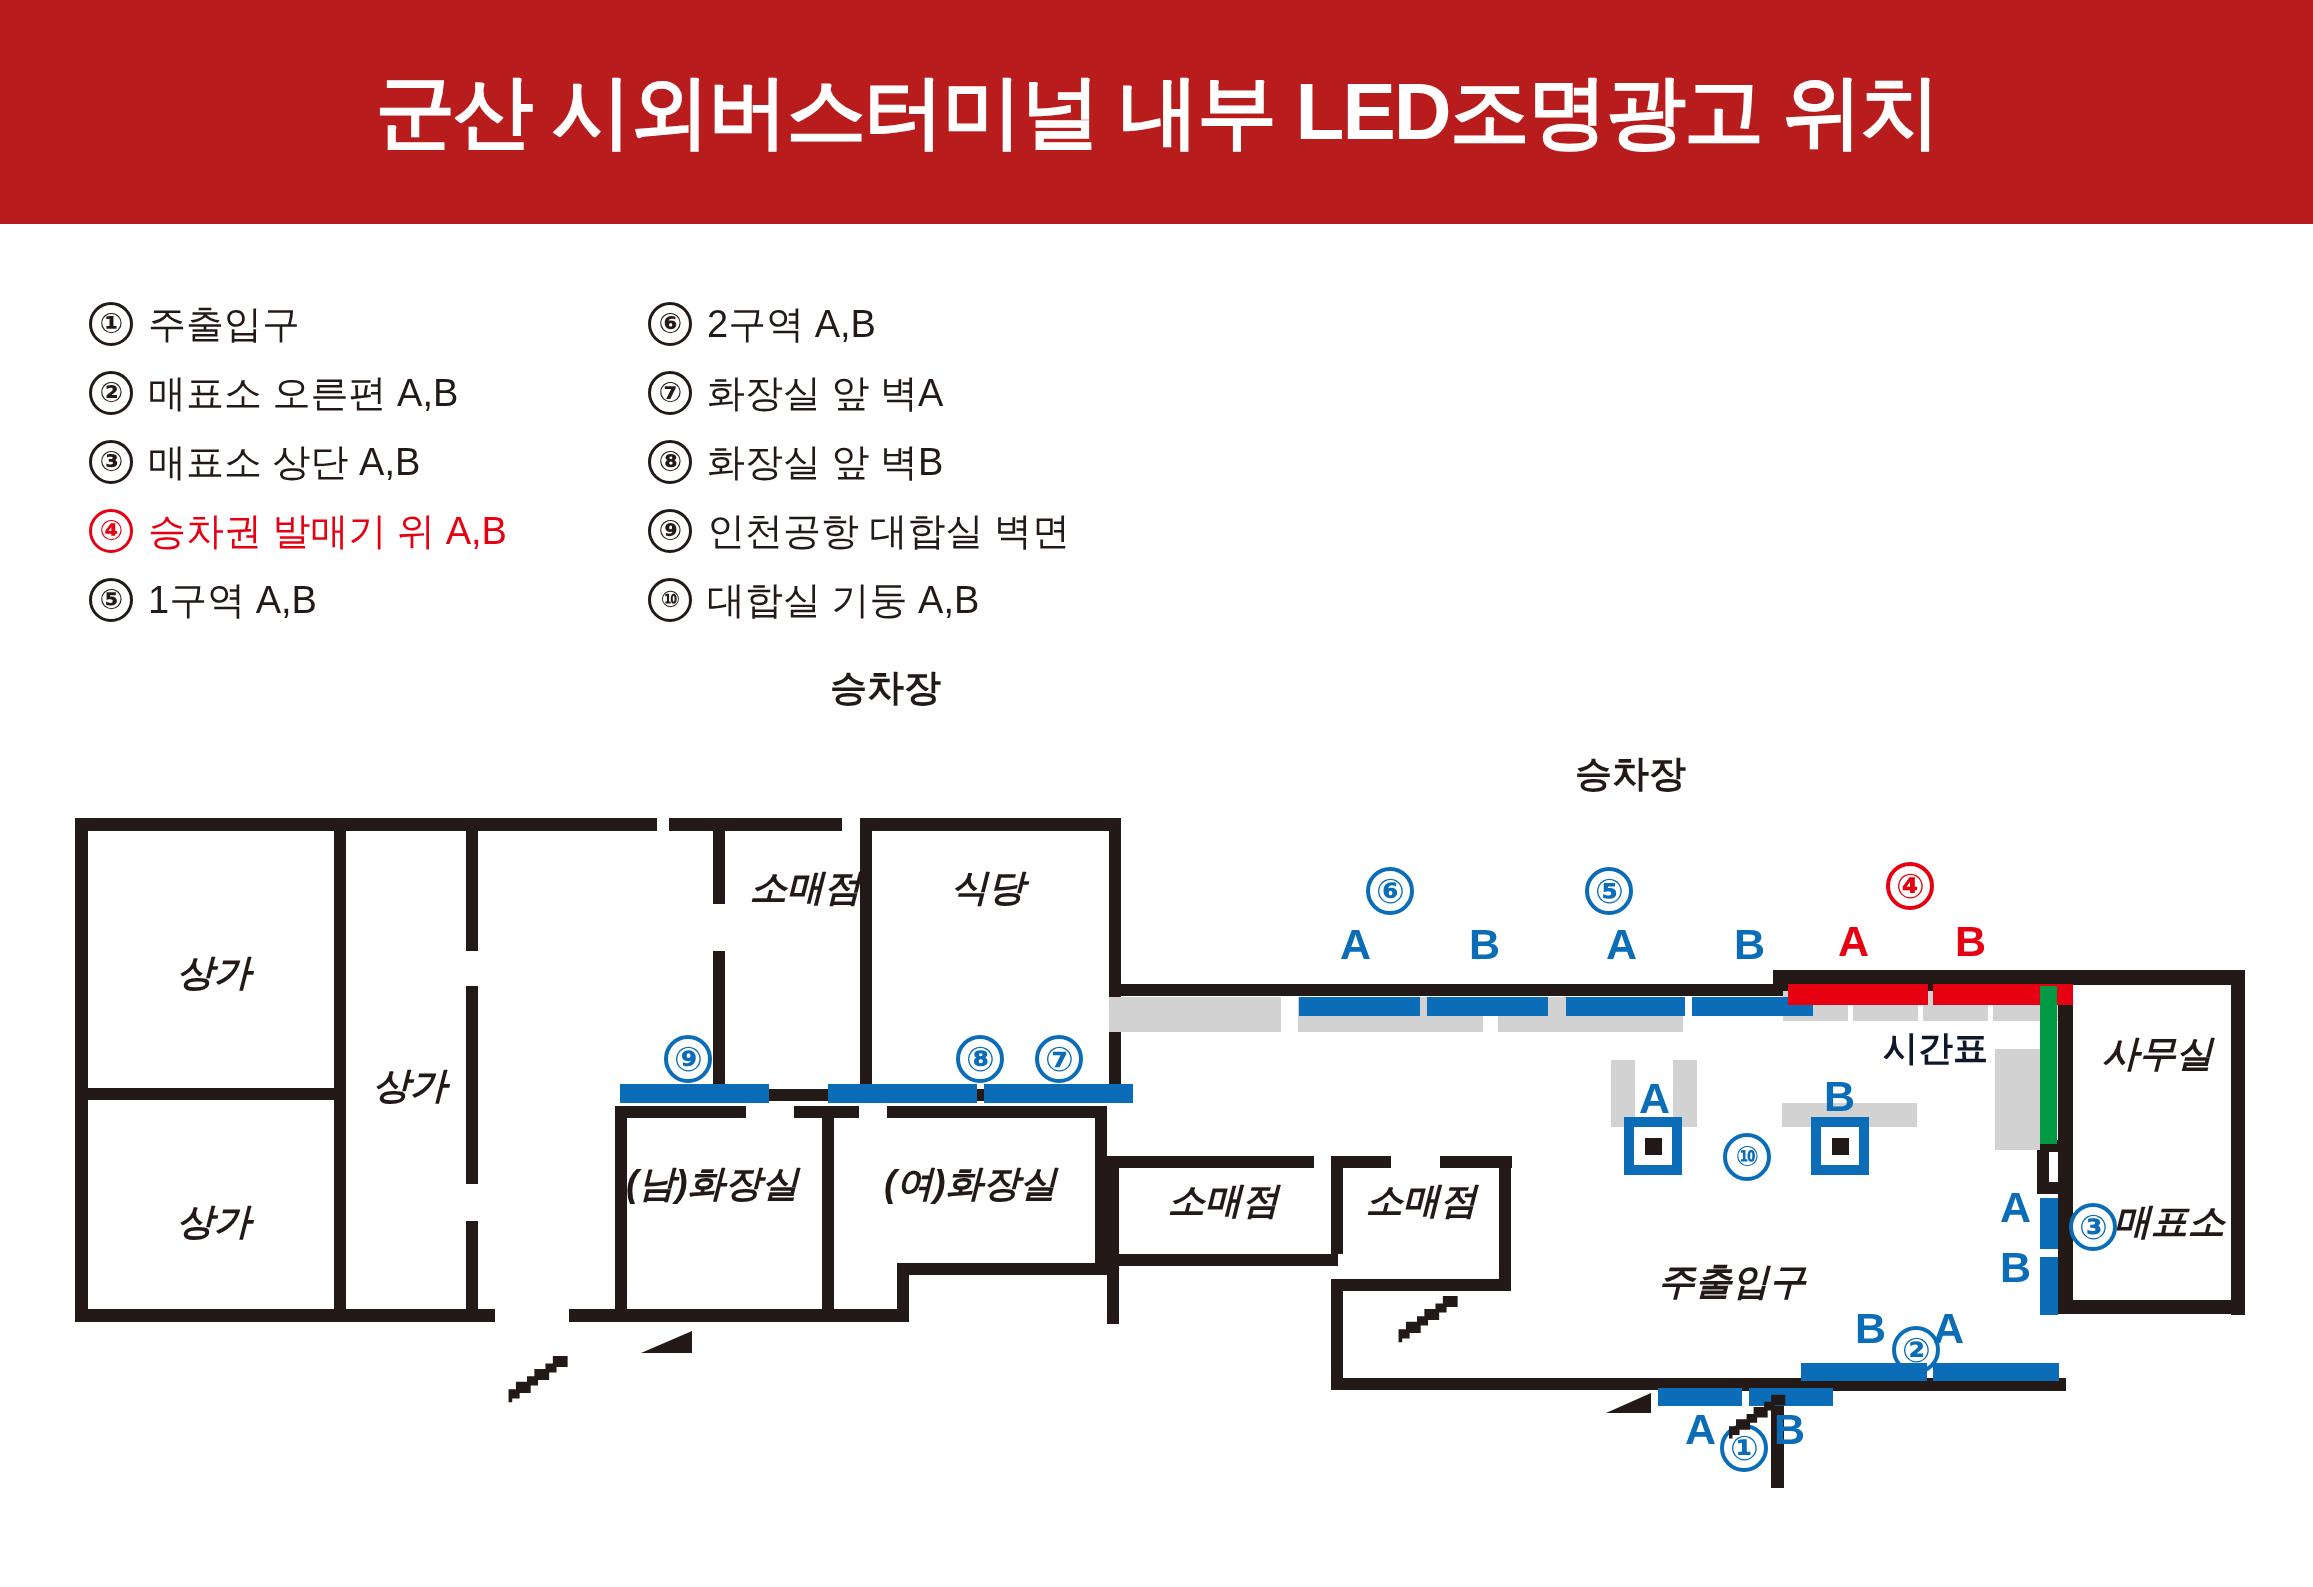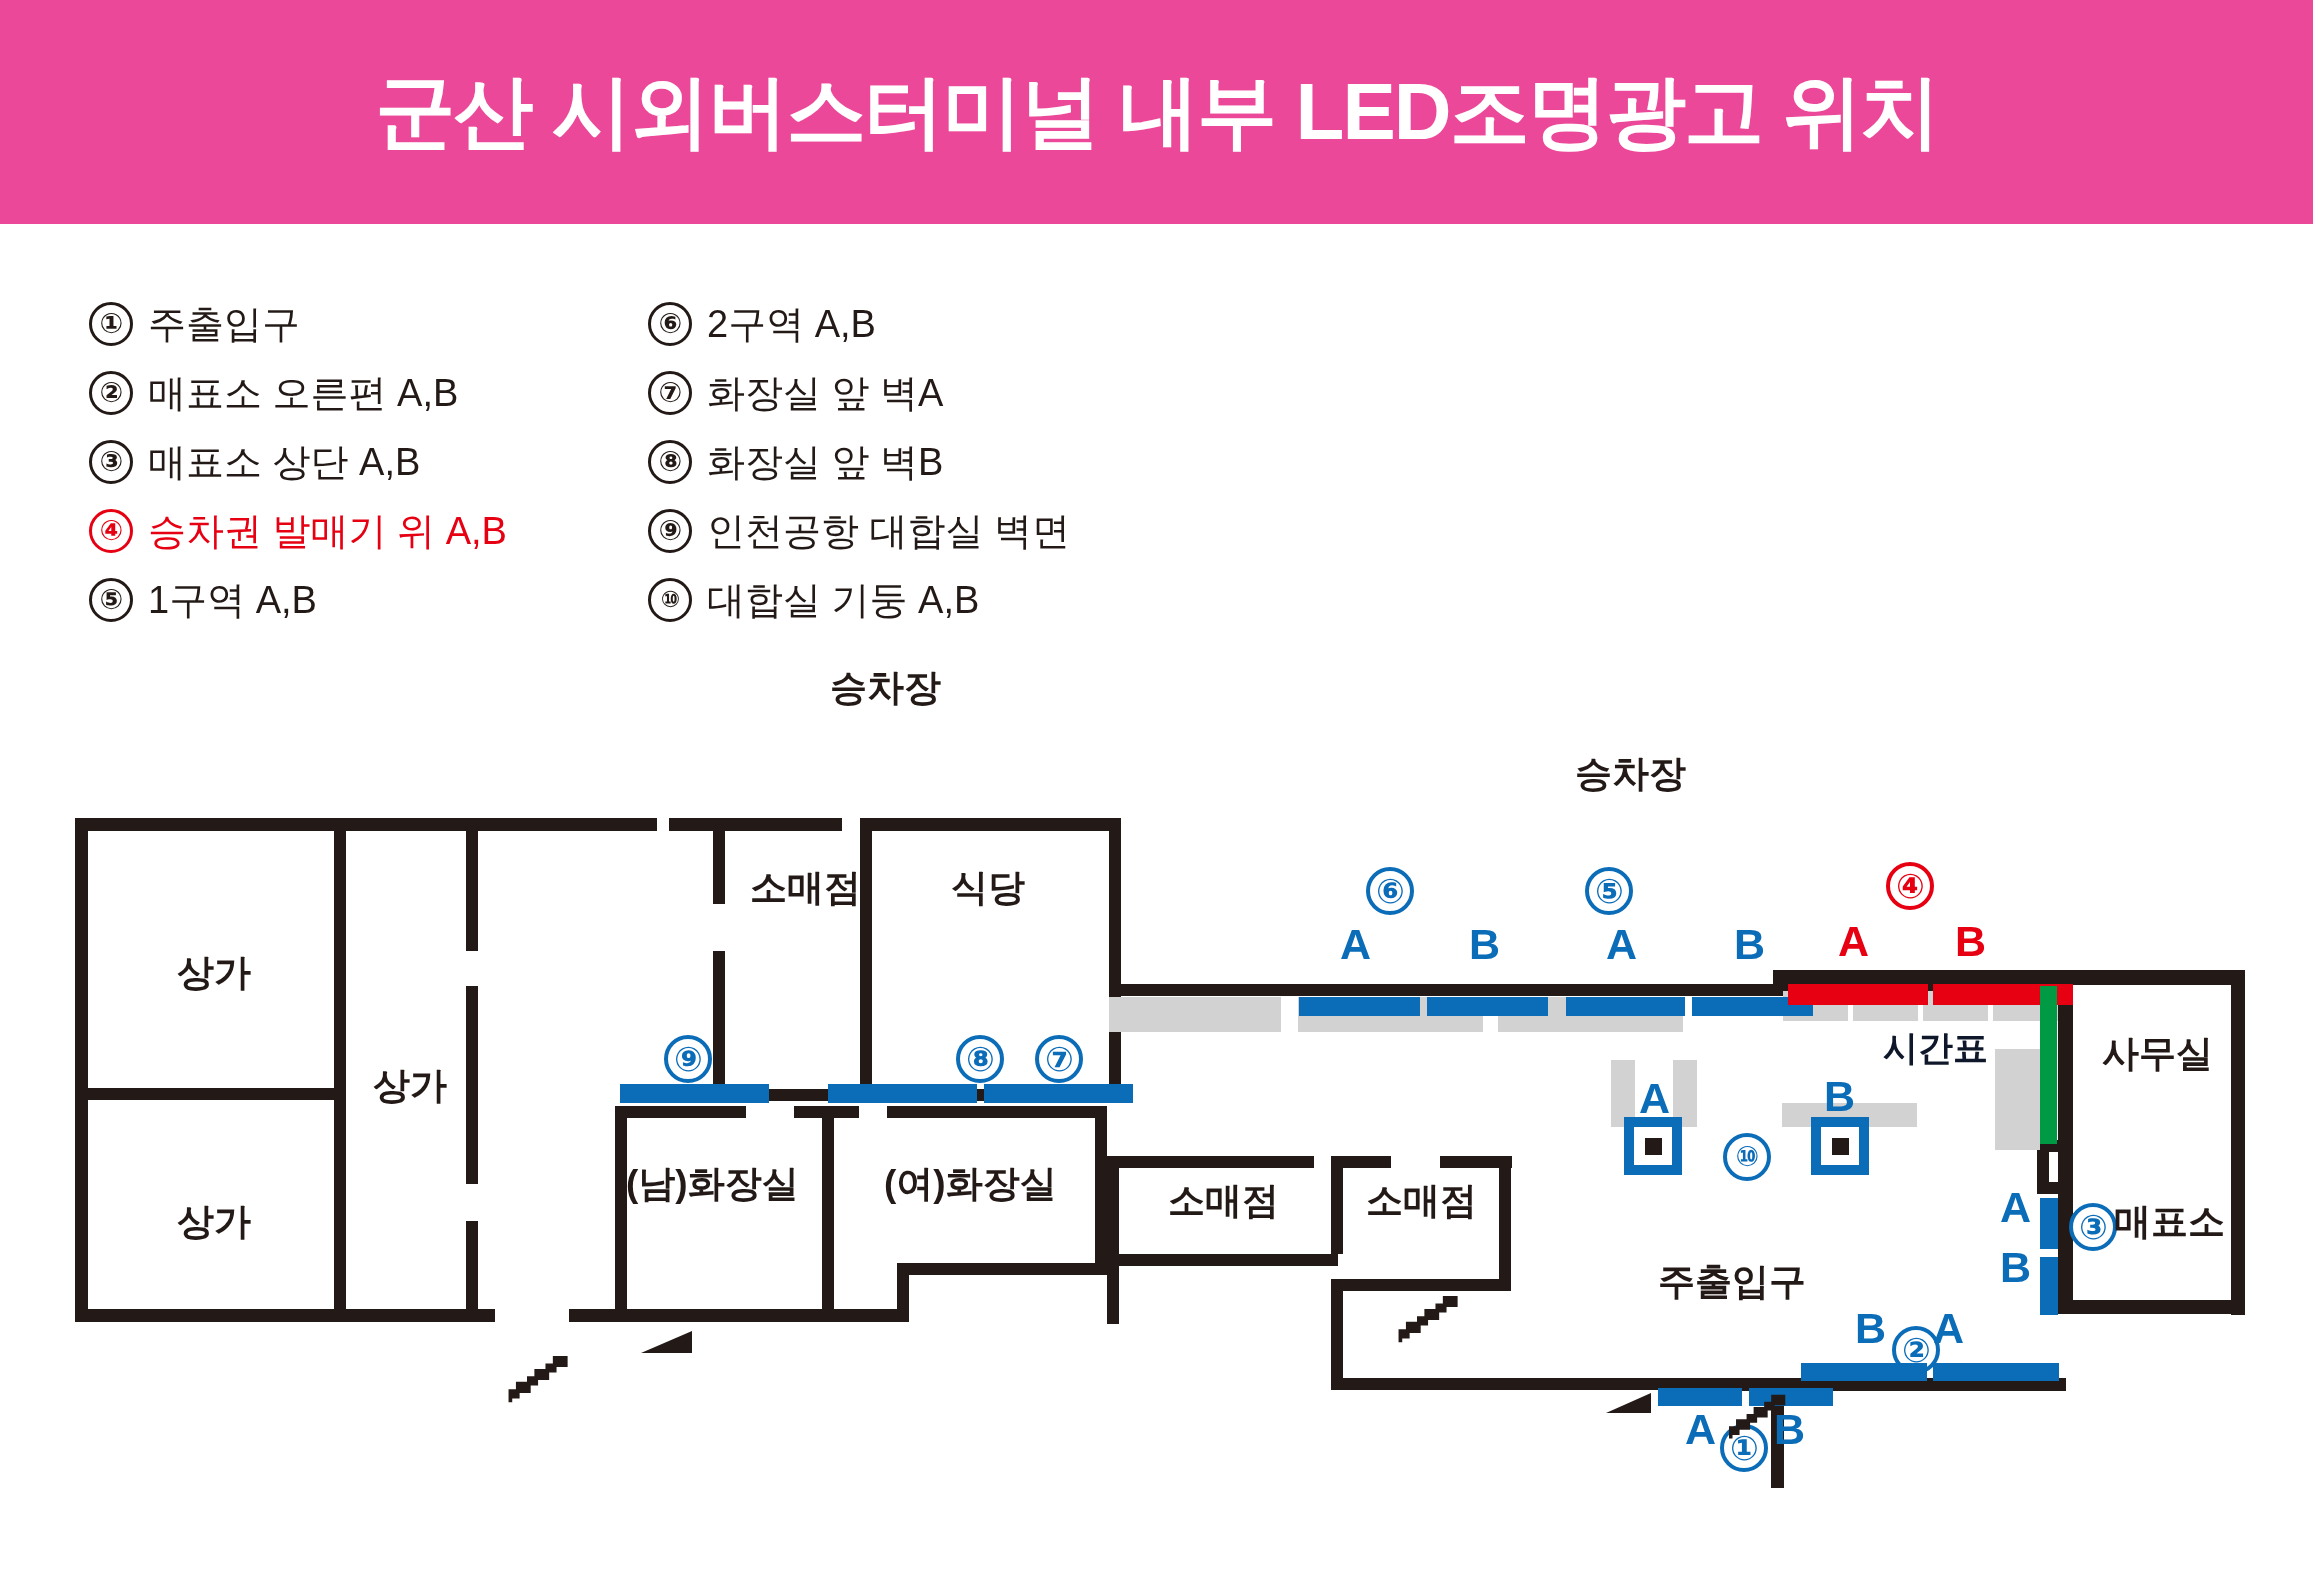--- a/index.html
+++ b/index.html
@@ -7,21 +7,21 @@
   body{
     width:2314px;height:1588px;
     background:#ffffff;
     font-family:"Liberation Sans","DejaVu Sans",sans-serif;
     overflow:hidden;
     position:relative;
   }
   
   #header-banner{
     position:absolute;left:0;top:0;width:2314px;height:224px;
-    background:#ec4899;
+    background:#b91c1c;
     display:flex;align-items:center;justify-content:center;
   }
   #page-title{
     color:#ffffff;
     font-size:80px;
     font-weight:bold;
     letter-spacing:-1.9px;
     white-space:nowrap;
     line-height:1;
   }
@@ -57,21 +57,21 @@
   #floorplan{
     position:absolute;left:0;top:0;width:2314px;height:1568px;
   }
   .lbl{
     position:absolute;
     color:#231a17;
     font-weight:bold;
     white-space:nowrap;
     line-height:1;
   }
-  .area-name{font-size:37px;}
+  .area-name{font-size:37px;font-style:italic;}
   .zone-name{font-size:37px;}
   .marker{
     position:absolute;
     display:flex;align-items:center;justify-content:center;
     border-radius:50%;
     border:4.7px solid #0b6cb8;
     color:#0b6cb8;
     font-weight:bold;
     font-size:34px;
     width:48px;height:48px;

